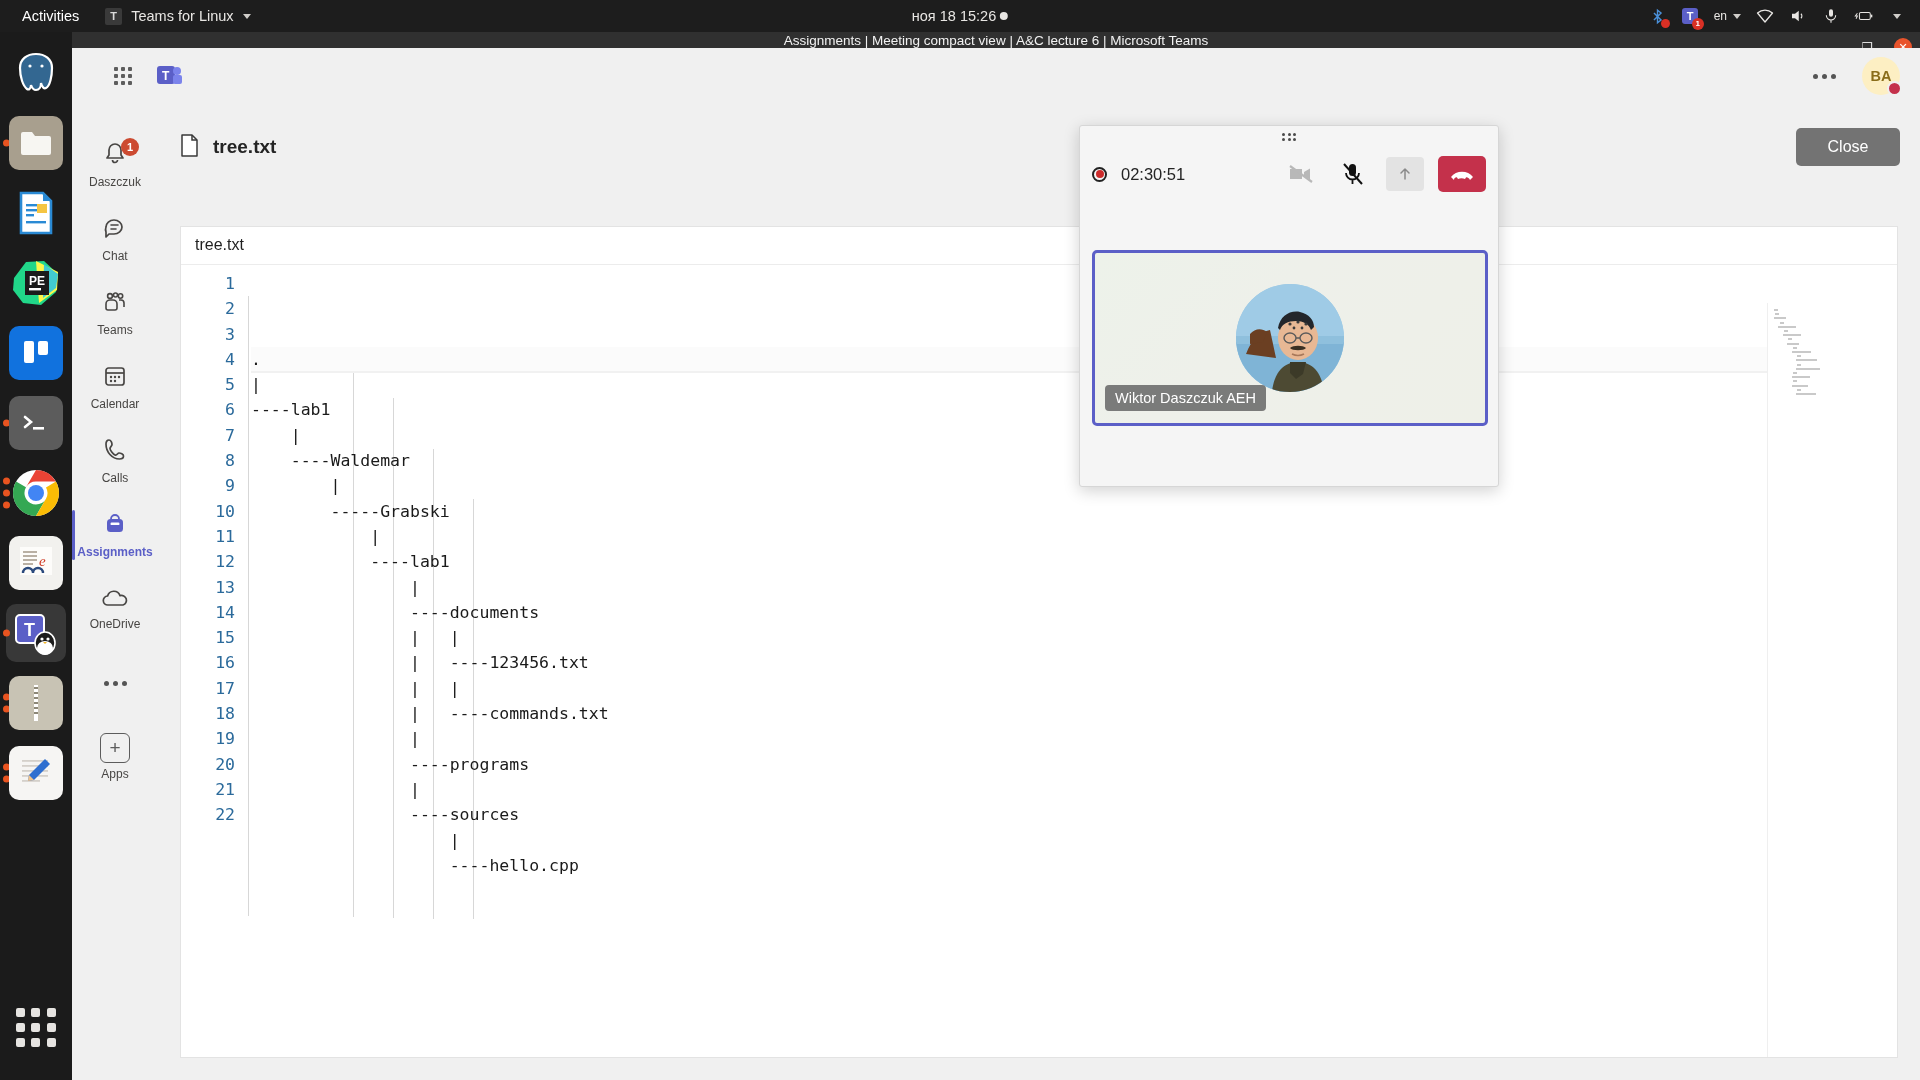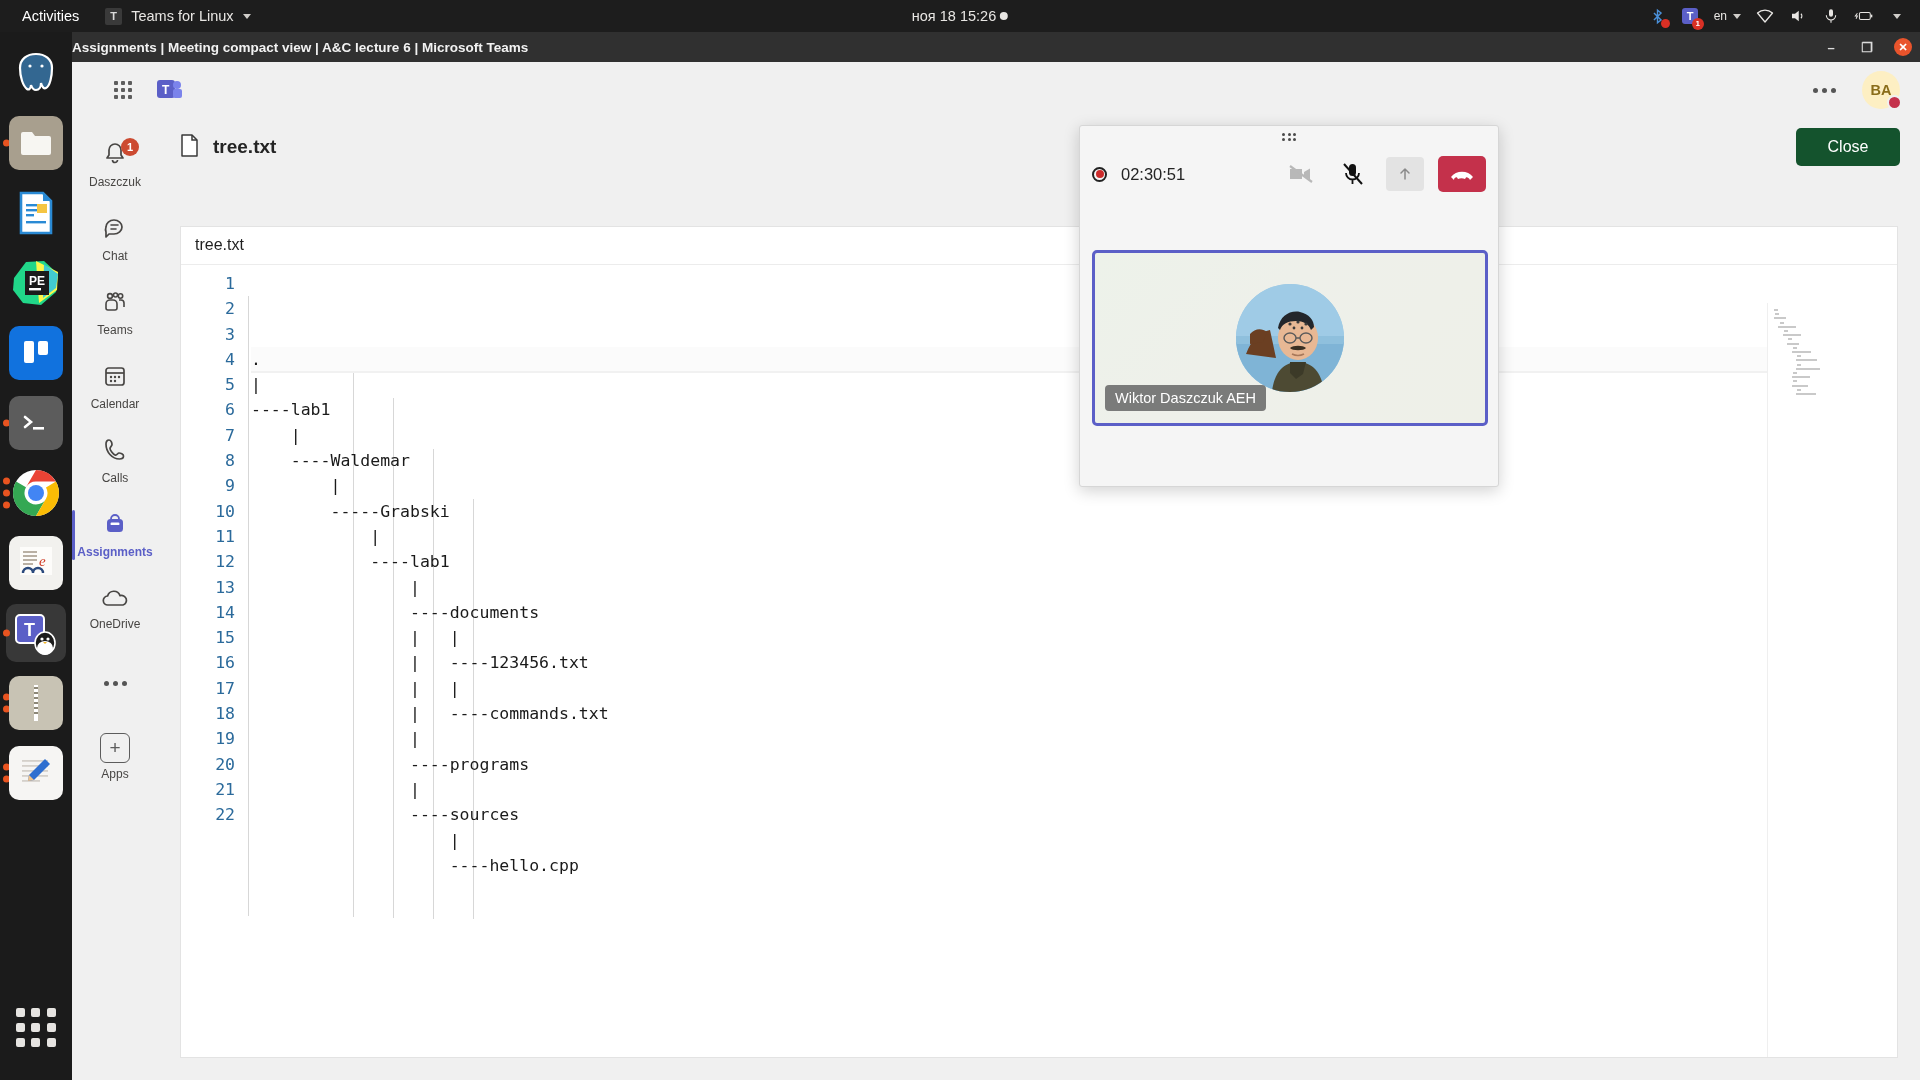--- a/index.html
+++ b/index.html
@@ -57,23 +57,23 @@
   .run-dot { width: 7px; height: 7px; border-radius: 50%; background: #e95420; }
   .apps-grid { display: grid; grid-template-columns: repeat(3,1fr); gap: 6px; width: 40px; }
   .apps-grid i { display: block; width: 9px; height: 9px; background: #e6e4e1; border-radius: 2px; }
 
   
   .win {
     position: absolute; left: 72px; top: 32px; width: 1848px; height: 1048px;
     background: #f0f0f0; overflow: hidden;
   }
   .win-title {
-    height: 30px; background: #303030; color: #f2f2f2;
-    display: flex; align-items: center; justify-content: flex-start;
-    font-size: 13.5px; position: relative; font-weight: bold;
+    height: 16px; background: #303030; color: #f2f2f2;
+    display: flex; align-items: center; justify-content: center;
+    font-size: 13.5px; position: relative;
   }
   .win-ctrls { position: absolute; right: 8px; top: 0; height: 30px; display: flex; align-items: center; gap: 18px; }
   .wc { width: 18px; height: 18px; display: flex; align-items: center; justify-content: center; color: #dcdcdc; font-size: 13px; }
   .wc.close { background: #e9542c; border-radius: 50%; color: #fff; font-size: 11px; }
 
   
   .tm-header { height: 56px; background: #f0f0f0; display: flex; align-items: center; position: relative; }
   .waffle { width: 46px; display: flex; align-items: center; justify-content: center; margin-left: 28px; }
   .waffle-grid { display: grid; grid-template-columns: repeat(3,1fr); gap: 3px; }
   .waffle-grid i { width: 4px; height: 4px; background: #5d5d5d; border-radius: 1px; display: block; }
@@ -109,21 +109,21 @@
     background: #cc4a31; color: #fff; font-size: 11px; font-weight: 700;
     display: flex; align-items: center; justify-content: center; padding: 0 4px;
   }
   .rail-plus { width: 30px; height: 30px; border-radius: 6px; border: 1.6px solid #5c5c5c; display: flex; align-items: center; justify-content: center; color: #5c5c5c; font-size: 19px; }
 
   
   .content { position: absolute; left: 86px; top: 86px; right: 0; bottom: 0; background: #f0f0f0; }
   .asg-bar { height: 58px; display: flex; align-items: center; padding: 0 22px; position: relative; }
   .asg-file-name { font-size: 19px; color: #242424; font-weight: 600; }
   .btn-close {
-    position: absolute; right: 20px; background: #14532d; color: #fff;
+    position: absolute; right: 20px; background: #737373; color: #fff;
     width: 104px; height: 38px; border-radius: 5px; border: none;
     font-size: 16px; font-family: "Liberation Sans", sans-serif;
     display: flex; align-items: center; justify-content: center;
   }
 
   
   .editor {
     position: absolute; left: 22px; right: 22px; top: 108px; bottom: 22px;
     background: #fff; border: 1px solid #e3e3e3;
   }

